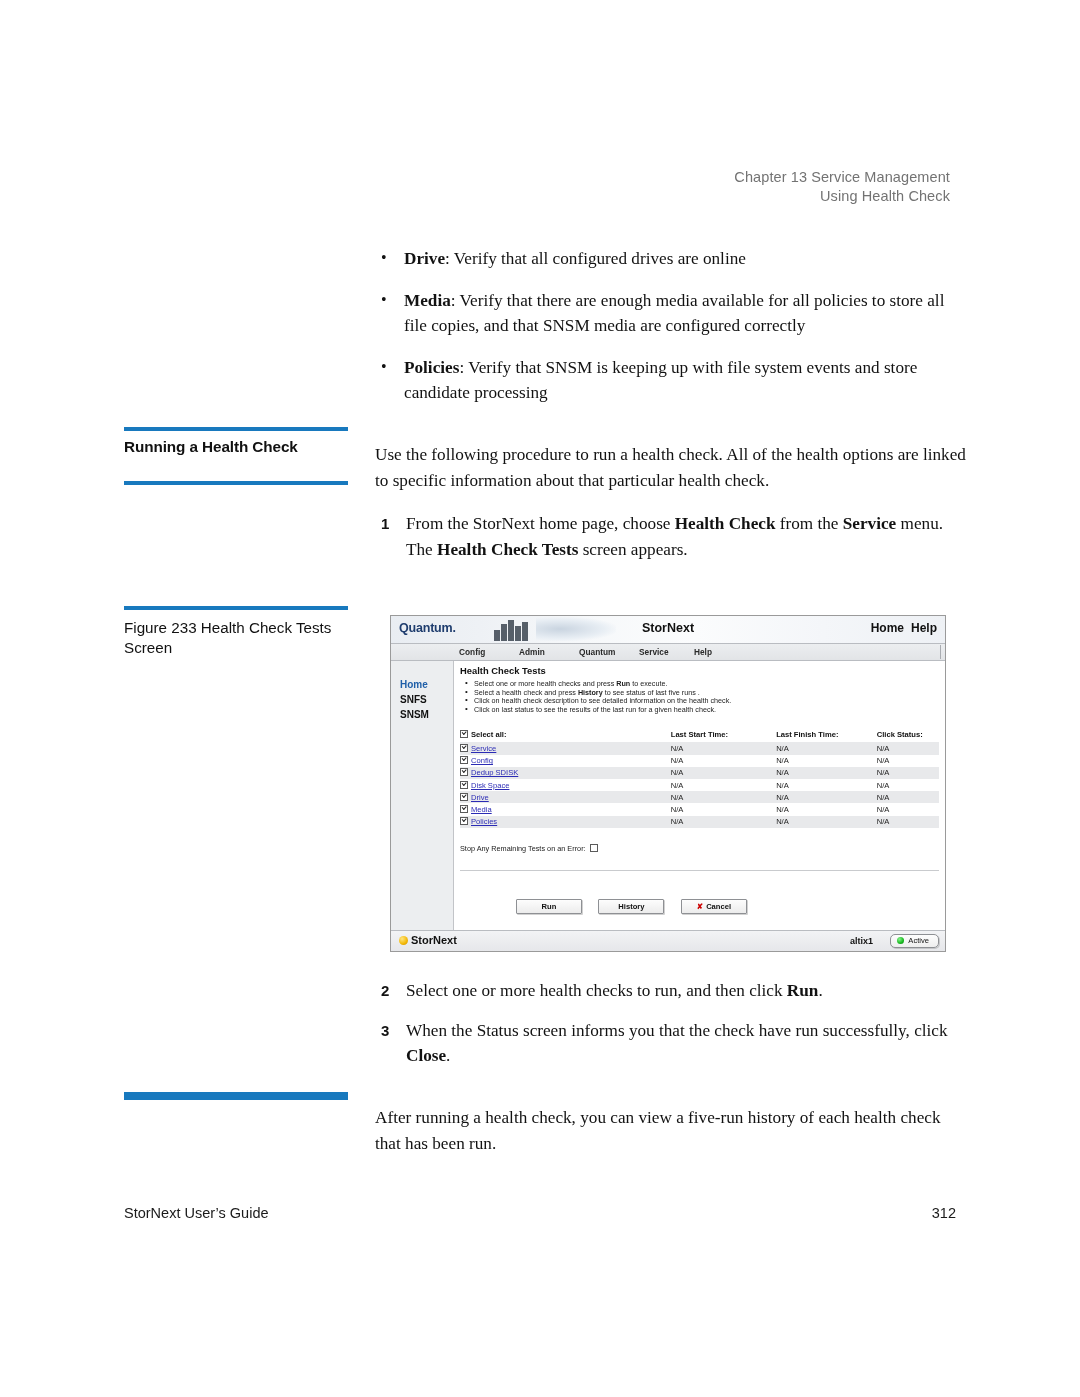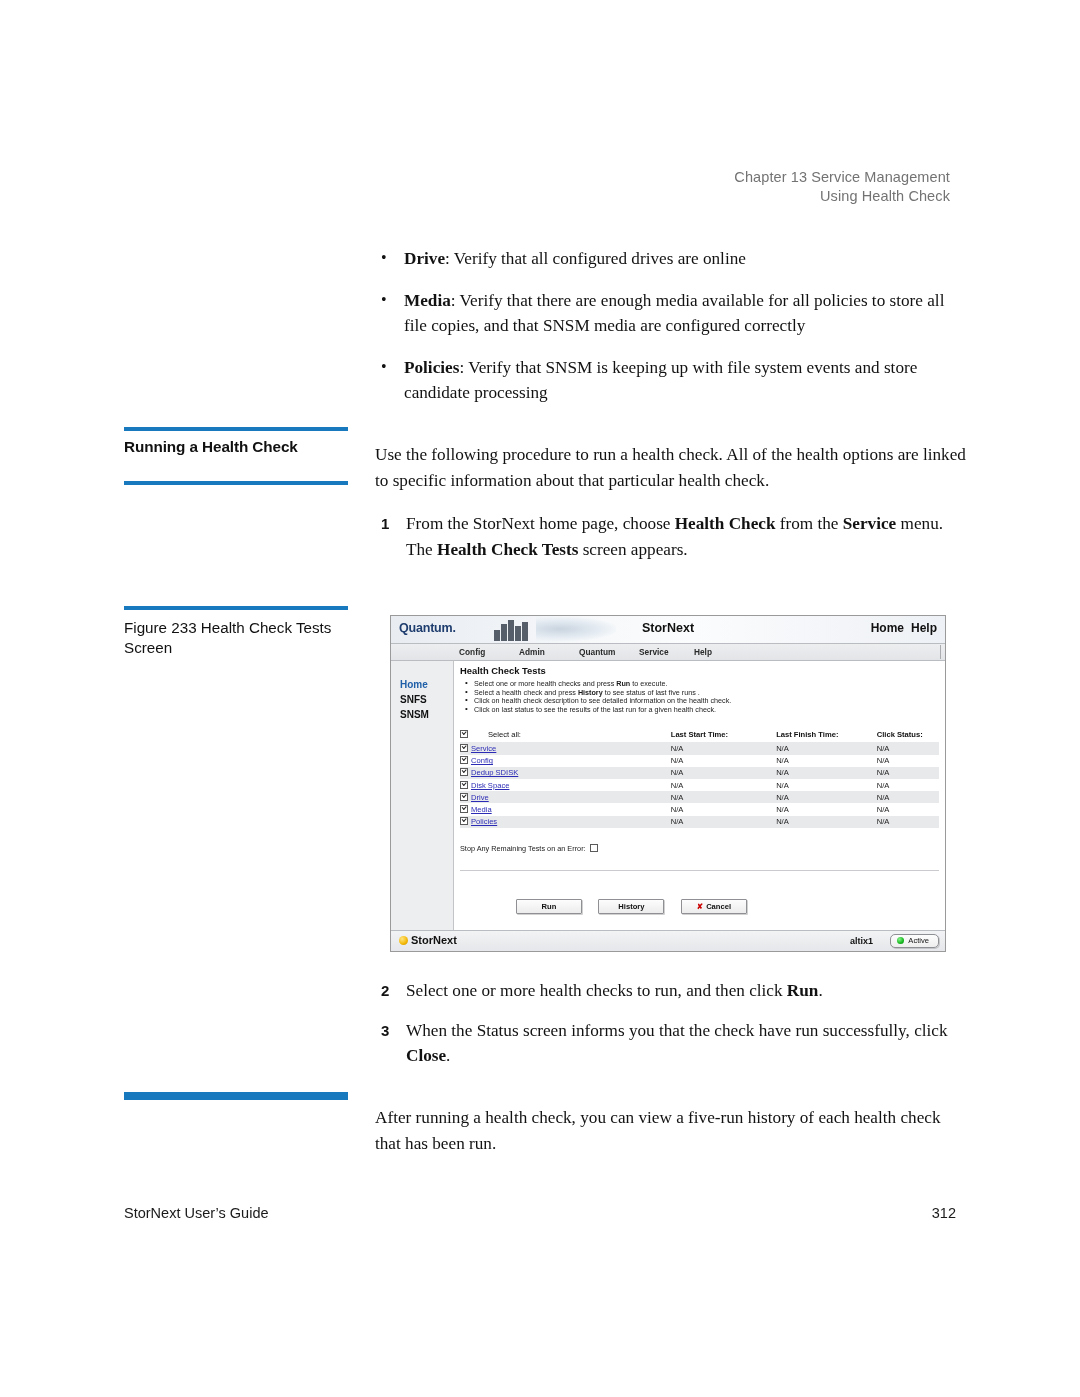--- a/index.html
+++ b/index.html
@@ -339,21 +339,21 @@
     width: 3px; height: 1.5px;
     border-left: 1.2px solid #222;
     border-bottom: 1.2px solid #222;
     transform: rotate(-45deg);
   }
   .hc-link {
     color: #2b2bb5;
     text-decoration: underline;
     font-size: 7.6px;
   }
-  .hdr-selectall { font-weight: normal; margin-left: 17px; }
+  .hdr-selectall { font-weight: bold; }
 
   
   .app-stoprow {
     margin-top: 16px;
     font-size: 7.3px;
     color: #1b1b1b;
   }
   .app-stoprow .cbx { margin-left: 4px; margin-right: 0; }
 
   .app-divider {

